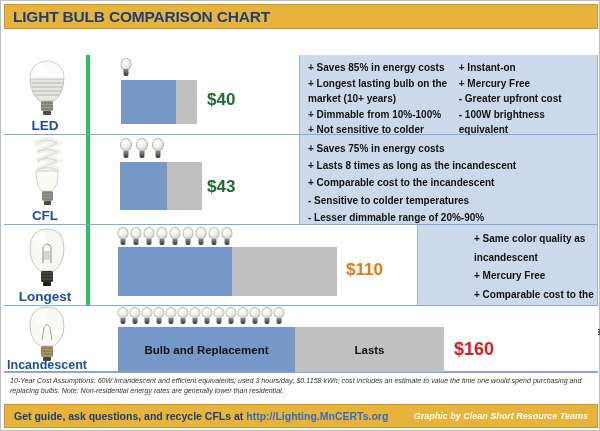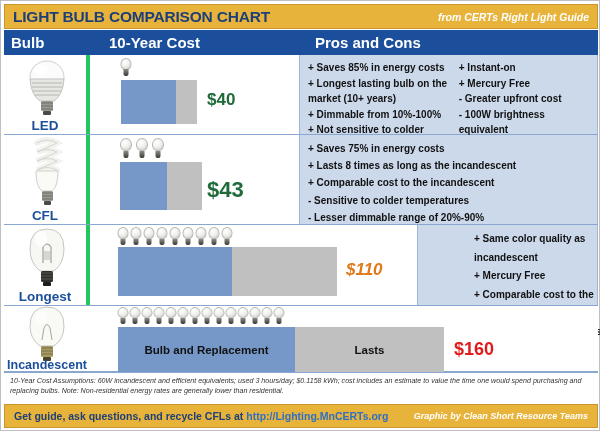--- a/index.html
+++ b/index.html
@@ -132,28 +132,22 @@
   .bottom-left .url { color: #2f6fc4; font-weight: bold; margin-top: 11px; }
   .bottom-right { font-size: 9px; font-style: italic; font-weight: bold; color: #ffffff; }
 </style>
 </head>
 <body>
 
 <div id="infographic">
 
   <div class="title-bar">
     <div class="title-main">LIGHT BULB COMPARISON CHART</div>
-    <div class="title-credit">from CERTs Right Light Guide</div>
-  </div>
-
-  <div class="col-header">
-    <span class="ch-bulb">Bulb</span>
-    <span class="ch-cost">10-Year Cost</span>
-    <span class="ch-pros">Pros and Cons</span>
-  </div>
+  </div>
+
 
   <div class="row row-led">
     <div class="bulb-cell">
       <svg width="58" height="62" viewBox="0 0 58 62" style="position:absolute;left:14px;top:2px">
         <ellipse cx="29" cy="20" rx="17" ry="16" fill="#fbfbfb" stroke="#cfcfcf" stroke-width="1"></ellipse>
         <path d="M12 22 Q13 38 22 44 L36 44 Q45 38 46 22 Z" fill="#e6e6e3" stroke="#c2c2be" stroke-width="1"></path>
         <path d="M14 26 h30 M14 30 h30 M15 34 h28 M17 38 h24" stroke="#b6b6b1" stroke-width="1.2" fill="none"></path>
         <rect x="23" y="44" width="12" height="10" rx="1.5" fill="#9a9a93"></rect>
         <path d="M23 46 h12 M23 49 h12 M23 52 h12" stroke="#6e6e67" stroke-width="1"></path>
         <rect x="25" y="54" width="8" height="4" rx="1" fill="#4b4b46"></rect>
@@ -225,21 +219,21 @@
     </div>
 
     <div class="bar" style="left:116px; top:27px; width:82px; height:48px;">
       <div class="bar-blue" style="width:47px;">
         <span class="bar-seg-label"></span>
       </div>
       <div class="bar-gray" style="width:35px;">
         <span class="bar-seg-label"></span>
       </div>
     </div>
-    <div class="price" style="left:203px; top:42px; font-size:22px; color:#1f6b3a;">$43</div>
+    <div class="price" style="left:203px; top:42px; font-size:17px; color:#1f6b3a;">$43</div>
 
     <div class="pros-pane" style="left:295px; width:299px;">
       <div class="pros-col" style="width:290px; line-height:1.72;">+ Saves 75% in energy costs
 + Lasts 8 times as long as the incandescent
 + Comparable cost to the incandescent
 - Sensitive to colder temperatures
 - Lesser dimmable range of 20%-90%
 - Contains mercury-recycling required</div>
     </div>
   </div>
@@ -298,21 +292,21 @@
     </div>
 
     <div class="bar" style="left:114px; top:22px; width:219px; height:49px;">
       <div class="bar-blue" style="width:114px;">
         <span class="bar-seg-label"></span>
       </div>
       <div class="bar-gray" style="width:105px;">
         <span class="bar-seg-label"></span>
       </div>
     </div>
-    <div class="price" style="left:342px; top:35px; font-size:17px; color:#e07a18;font-style:italic;">$110</div>
+    <div class="price" style="left:342px; top:35px; font-size:17px; color:#e07a18;">$110</div>
 
     <div class="pros-pane" style="left:413px; width:181px;">
       <div class="pros-col" style="width:172px; line-height:1.85;margin-left:48px;">+ Same color quality as incandescent
 + Mercury Free
 + Comparable cost to the incandescent
 + Saves 30% in energy costs
 - Short life span like the incandescent</div>
     </div>
   </div>
 

